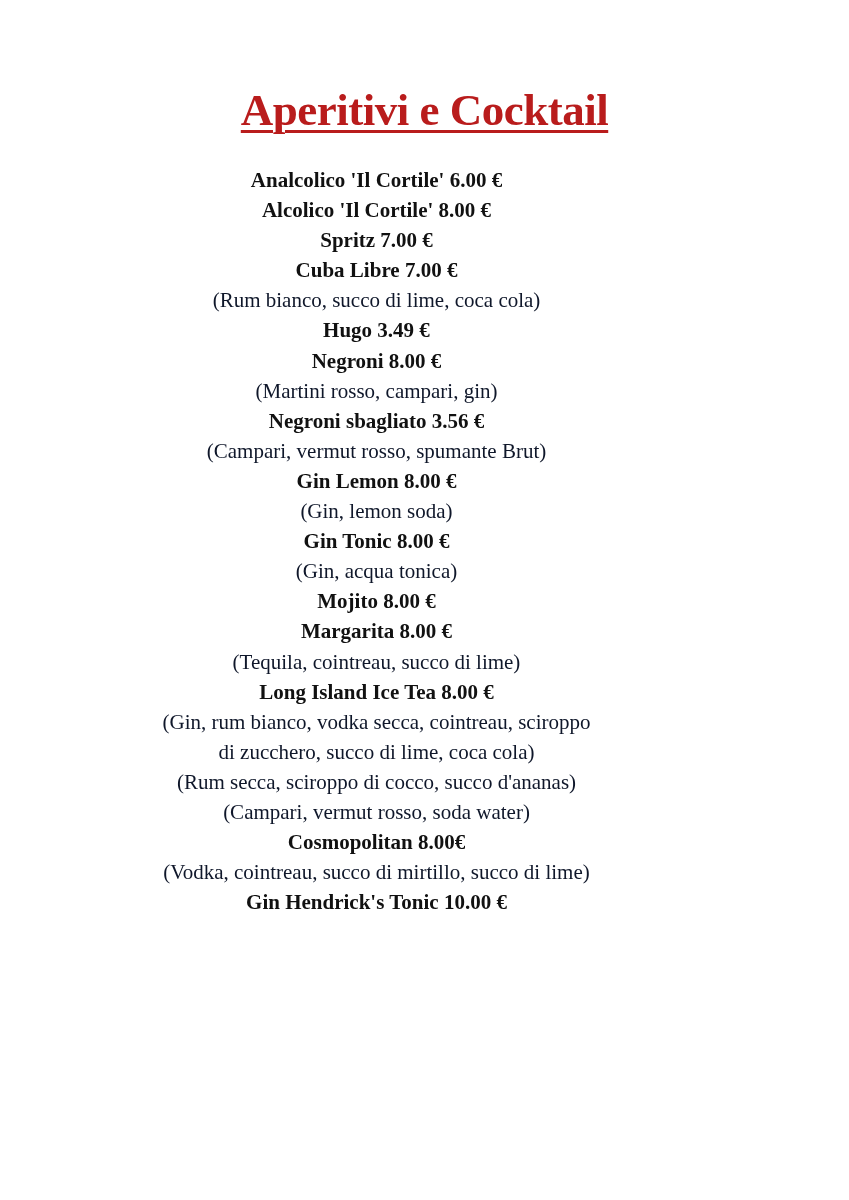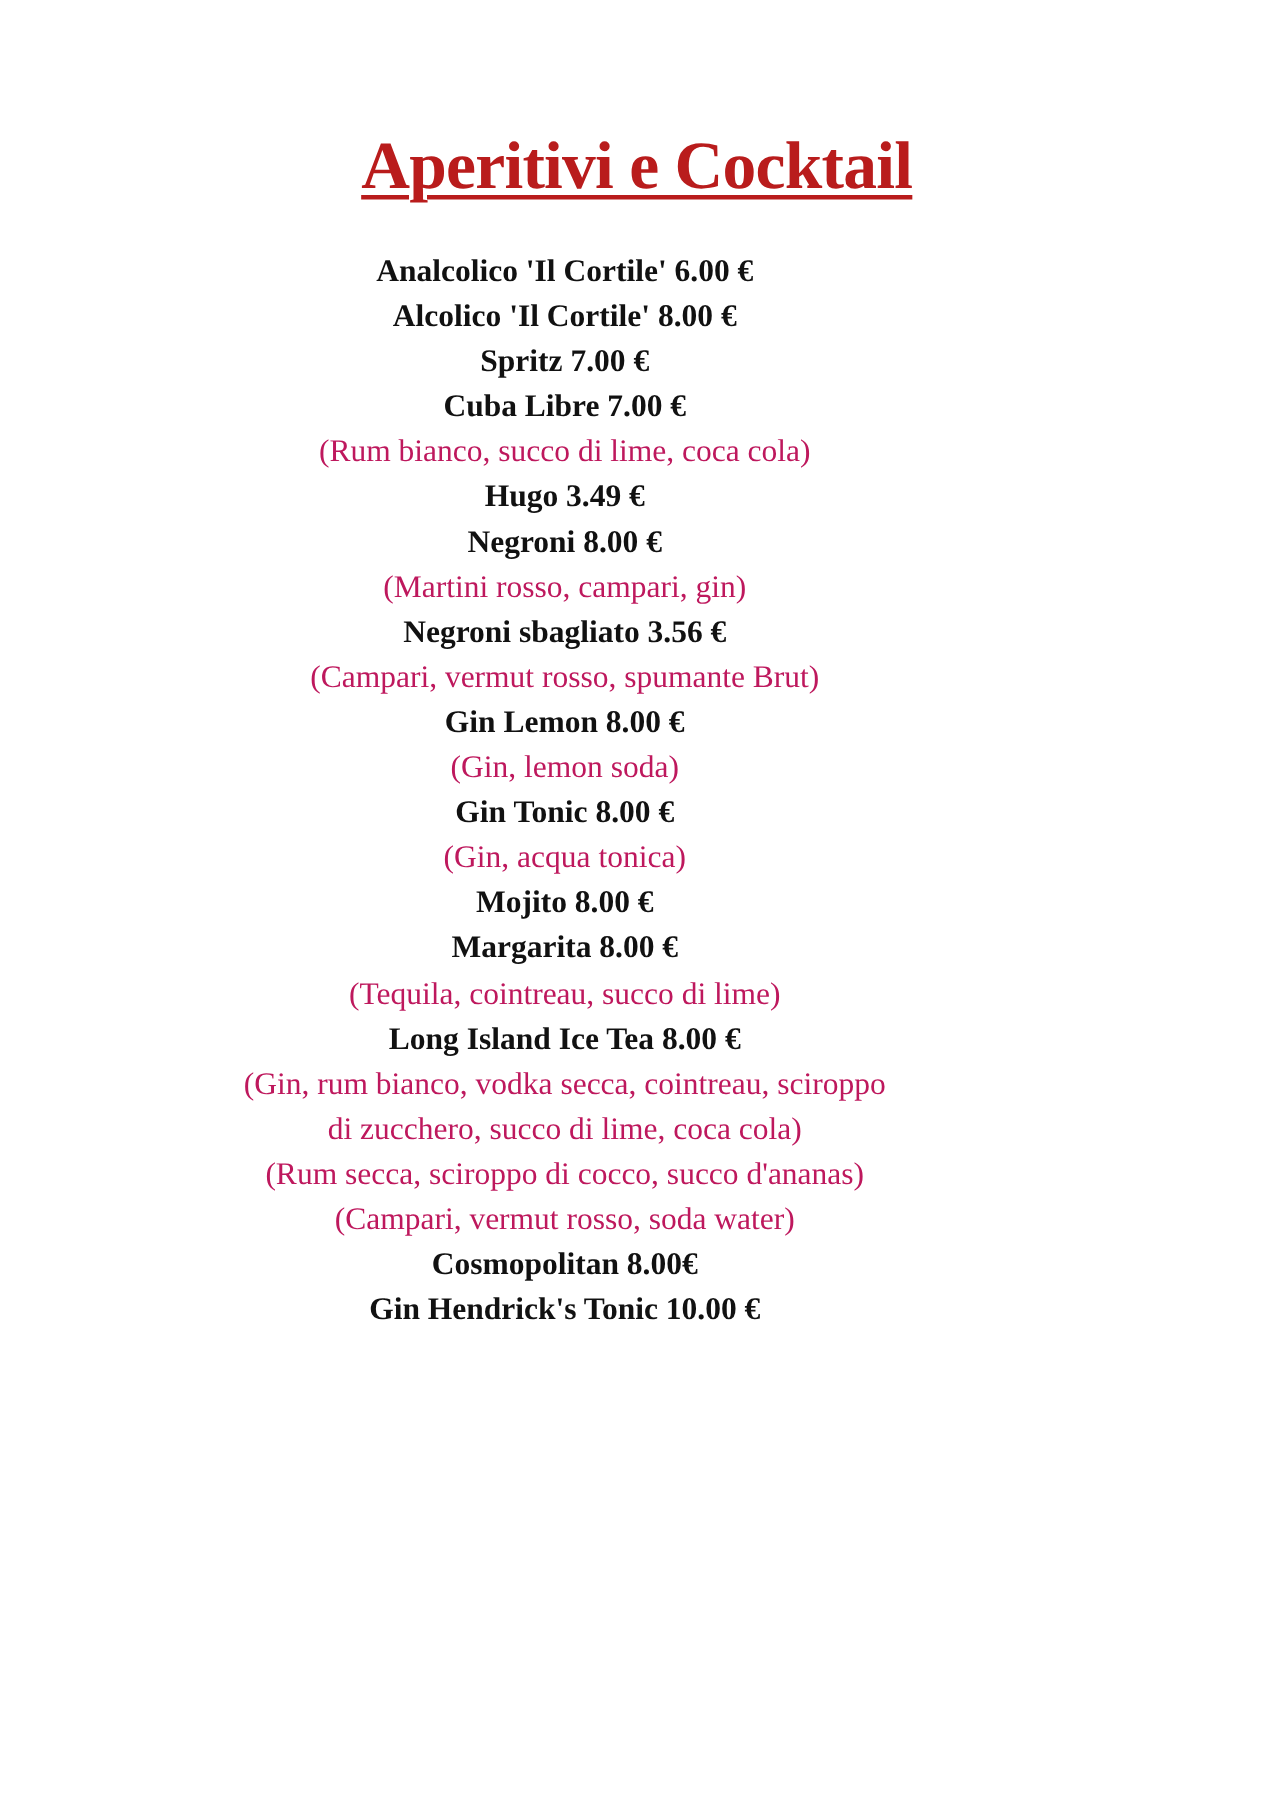--- a/index.html
+++ b/index.html
@@ -3,21 +3,21 @@
 <meta charset="utf-8">
 <style>
   html, body { margin:0; padding:0; background:#ffffff; }
   body { width:849px; height:1200px; position:relative; overflow:hidden; }
   .page { width:849px; text-align:center; color:#111; font-family:"DejaVu Serif", "Liberation Serif", serif; }
   .title { position:absolute; top:84px; left:0; width:849px; text-align:center; }
   .title span { font-family:"Liberation Serif", serif; font-weight:bold; font-size:45px; color:#b91c1c; letter-spacing:-0.5px; text-decoration:underline; text-decoration-thickness:3px; text-underline-offset:5px; }
   .list { position:absolute; top:165px; left:0; width:683px;margin-left:35px; }
   .line { height:30.1px; line-height:30px; white-space:nowrap; }
   .name { font-family:"Liberation Serif", serif; font-weight:bold; font-size:21px; color:#111; }
-  .desc { font-family:"Liberation Serif", serif; font-size:21px; color:#be185d; }
+  .desc { font-family:"Liberation Serif", serif; font-size:21px; color:#0f172a; }
 </style>
 </head>
 <body>
 
 <div class="page">
   <div class="title">
     <span>Aperitivi e Cocktail</span>
   </div>
 
   <div class="list">
@@ -37,15 +37,16 @@
     <div class="line desc">(Gin, acqua tonica)</div>
     <div class="line name">Mojito 8.00 €</div>
     <div class="line name">Margarita 8.00 €</div>
     <div class="line desc">(Tequila, cointreau, succo di lime)</div>
     <div class="line name">Long Island Ice Tea 8.00 €</div>
     <div class="line desc">(Gin, rum bianco, vodka secca, cointreau, sciroppo</div>
     <div class="line desc">di zucchero, succo di lime, coca cola)</div>
     <div class="line desc">(Rum secca, sciroppo di cocco, succo d'ananas)</div>
     <div class="line desc">(Campari, vermut rosso, soda water)</div>
     <div class="line name">Cosmopolitan 8.00€</div>
+    <div class="line desc">(Vodka, cointreau, succo di mirtillo, succo di lime)</div>
     <div class="line name">Gin Hendrick's Tonic 10.00 €</div>
   </div>
 </div>
 
 </body></html>

